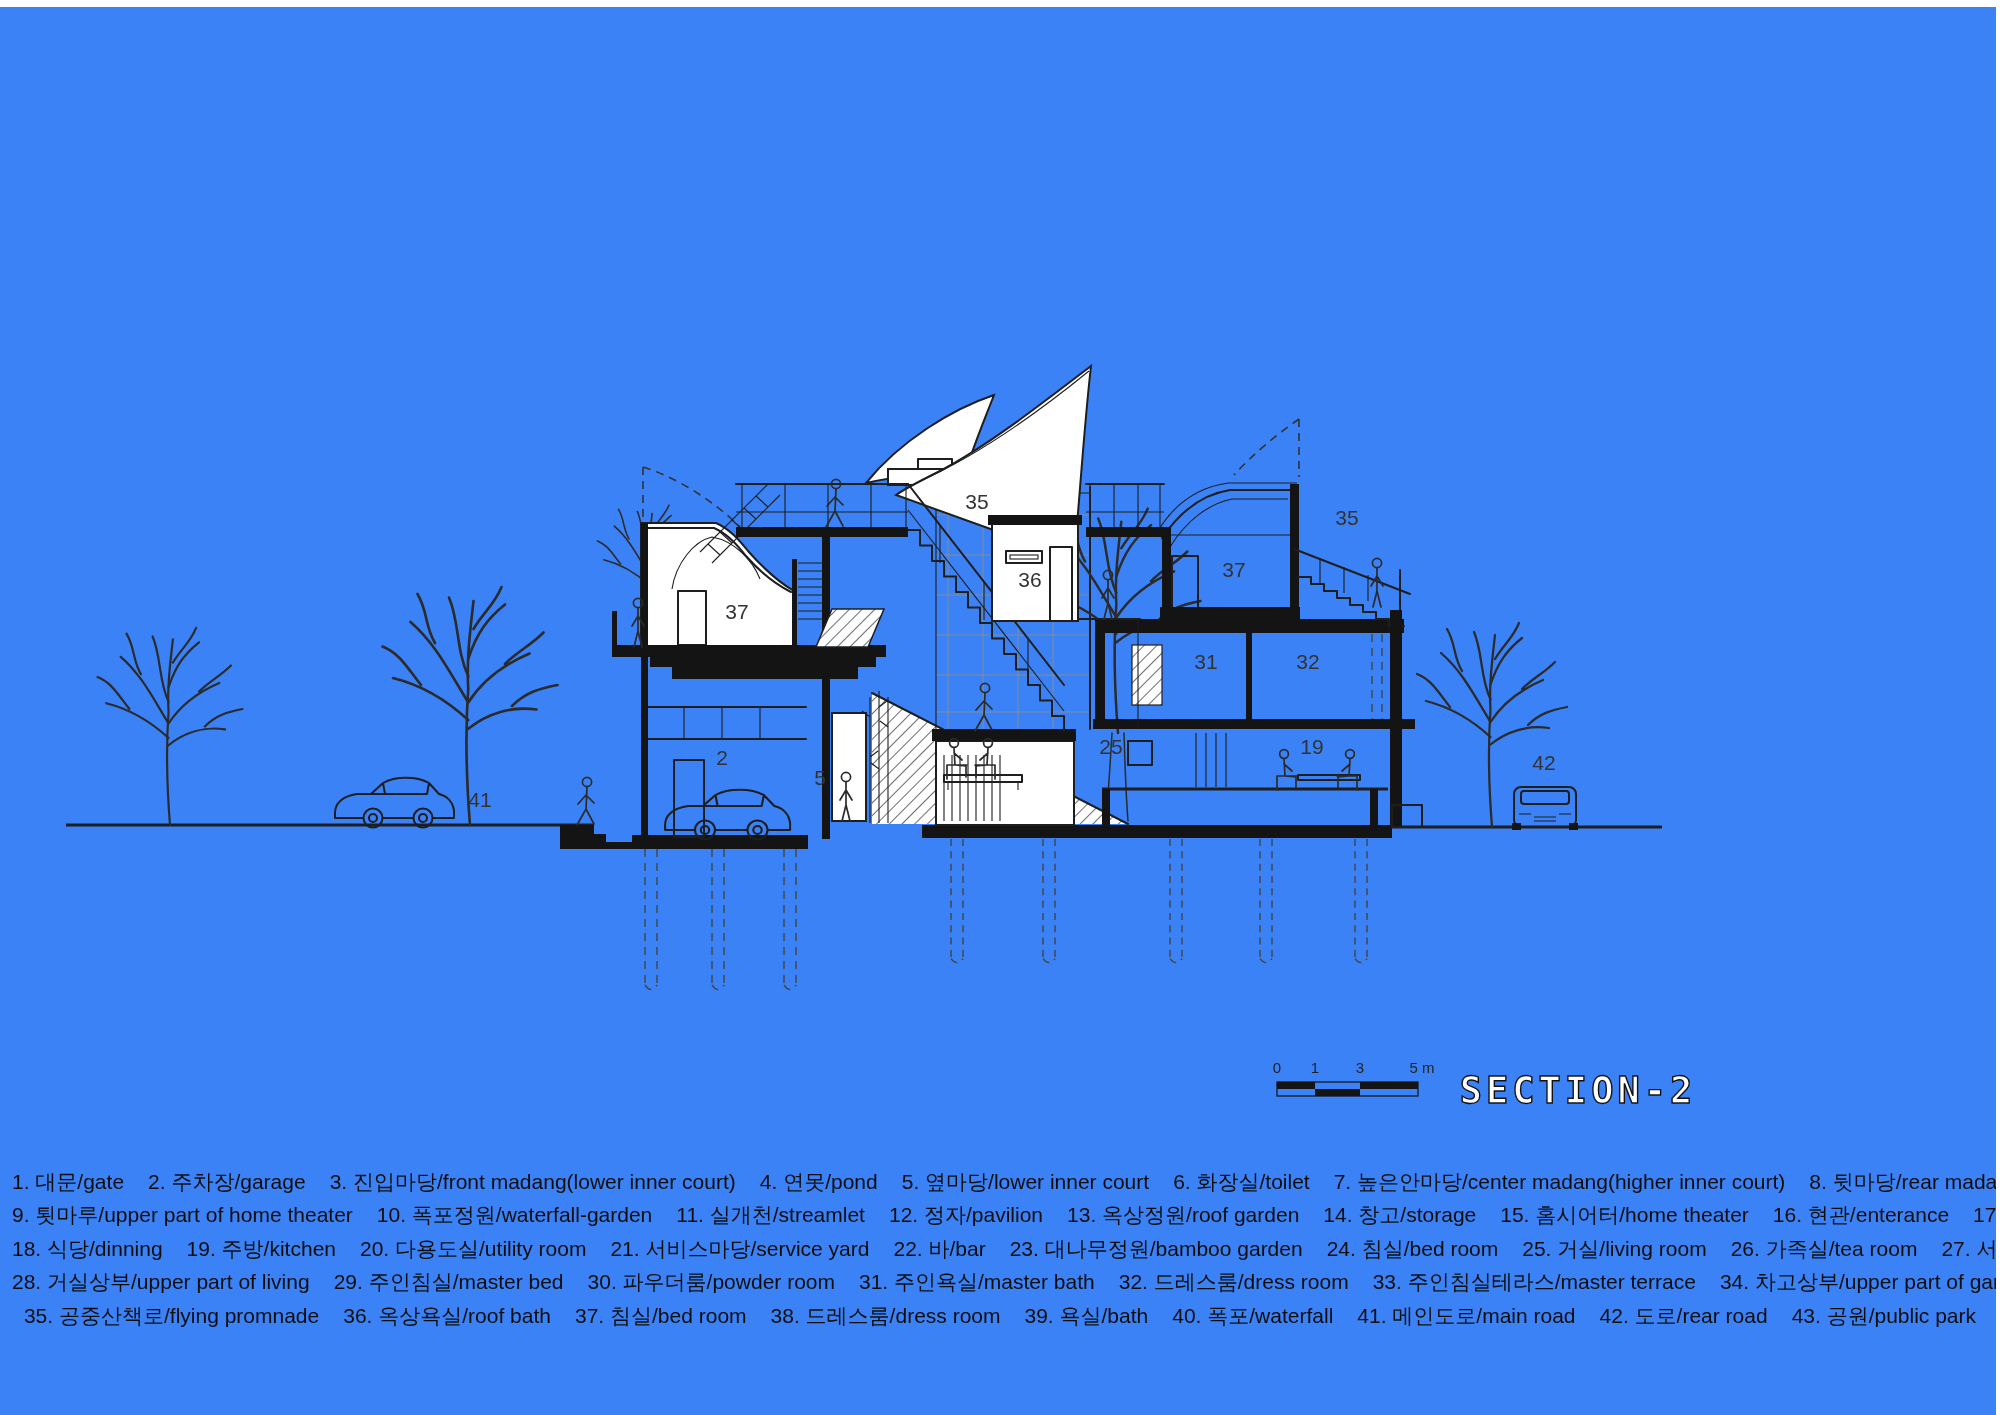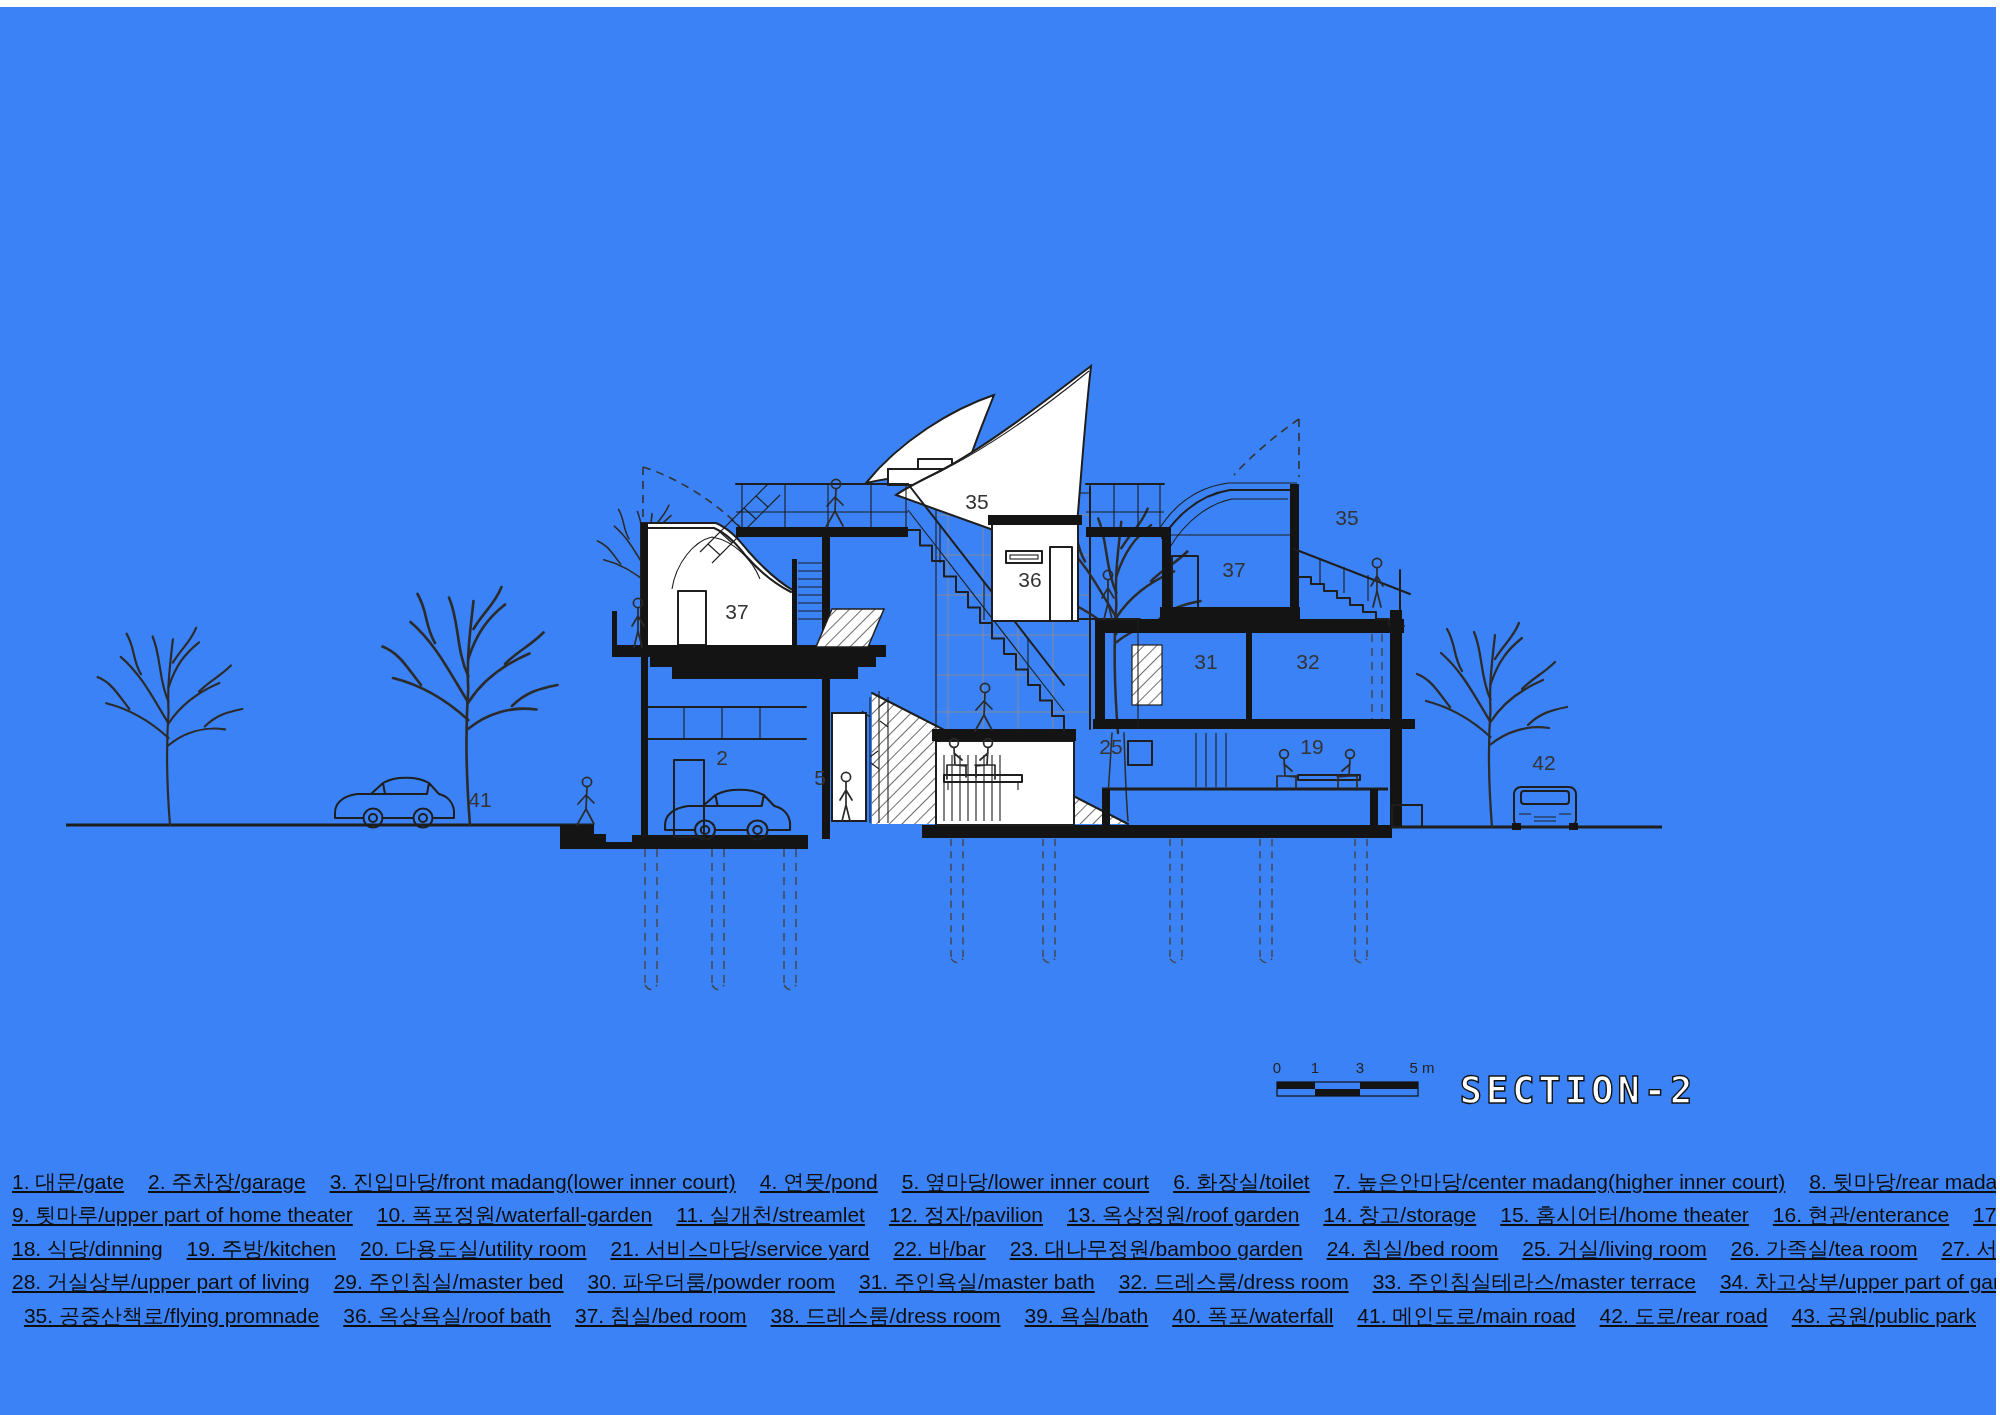--- a/index.html
+++ b/index.html
@@ -18,21 +18,21 @@
   .tr{stroke:#2b2b2b;stroke-width:1.5;fill:none;stroke-linecap:round;}
   .pp{stroke:#2b2b2b;stroke-width:1.7;fill:none;stroke-linecap:round;}
   .lbl{font-family:"Liberation Sans",sans-serif;font-size:21px;fill:#333;}
   .tick{font-family:"Liberation Sans",sans-serif;font-size:15px;fill:#222;}
   .ttl{font-family:"DejaVu Sans Mono",monospace;font-size:37px;font-weight:bold;
        letter-spacing:4px;fill:#ffffff;stroke:#111;stroke-width:1.4px;}
   
   .legend{position:absolute;left:0;top:1158px;width:2000px;text-align:center;
           font-size:21px;line-height:33.4px;color:#0d0d0d;}
   .legend-row{white-space:nowrap;}
-  .legend-item{margin:0 12px;text-decoration:underline;}
+  .legend-item{margin:0 12px;}
 </style>
 </head>
 <body>
 
 <div class="page">
 
 <svg width="2000" height="1415" viewBox="0 0 2000 1415" xmlns="http://www.w3.org/2000/svg">
   <defs>
     <pattern id="hatch" patternUnits="userSpaceOnUse" width="9" height="9" patternTransform="rotate(45)">
       <rect width="9" height="9" fill="#ffffff"></rect>

